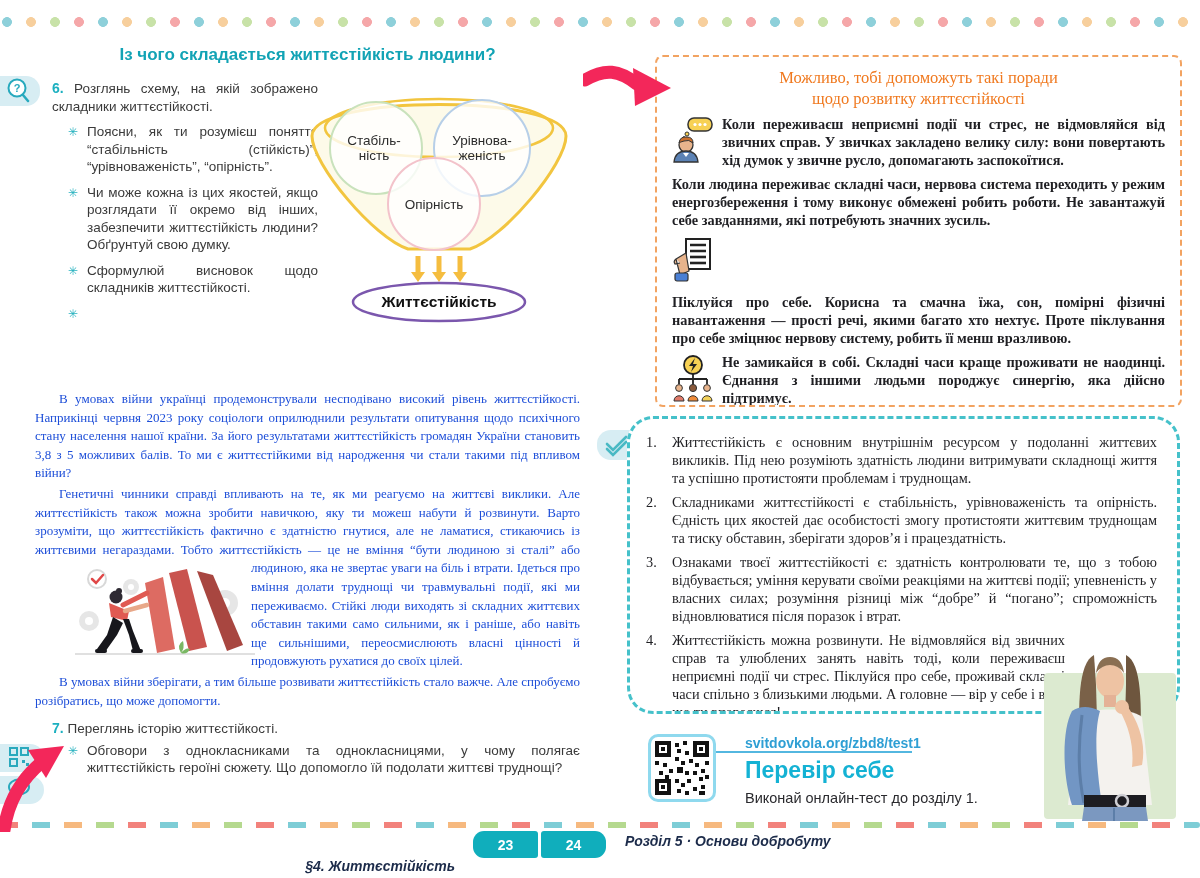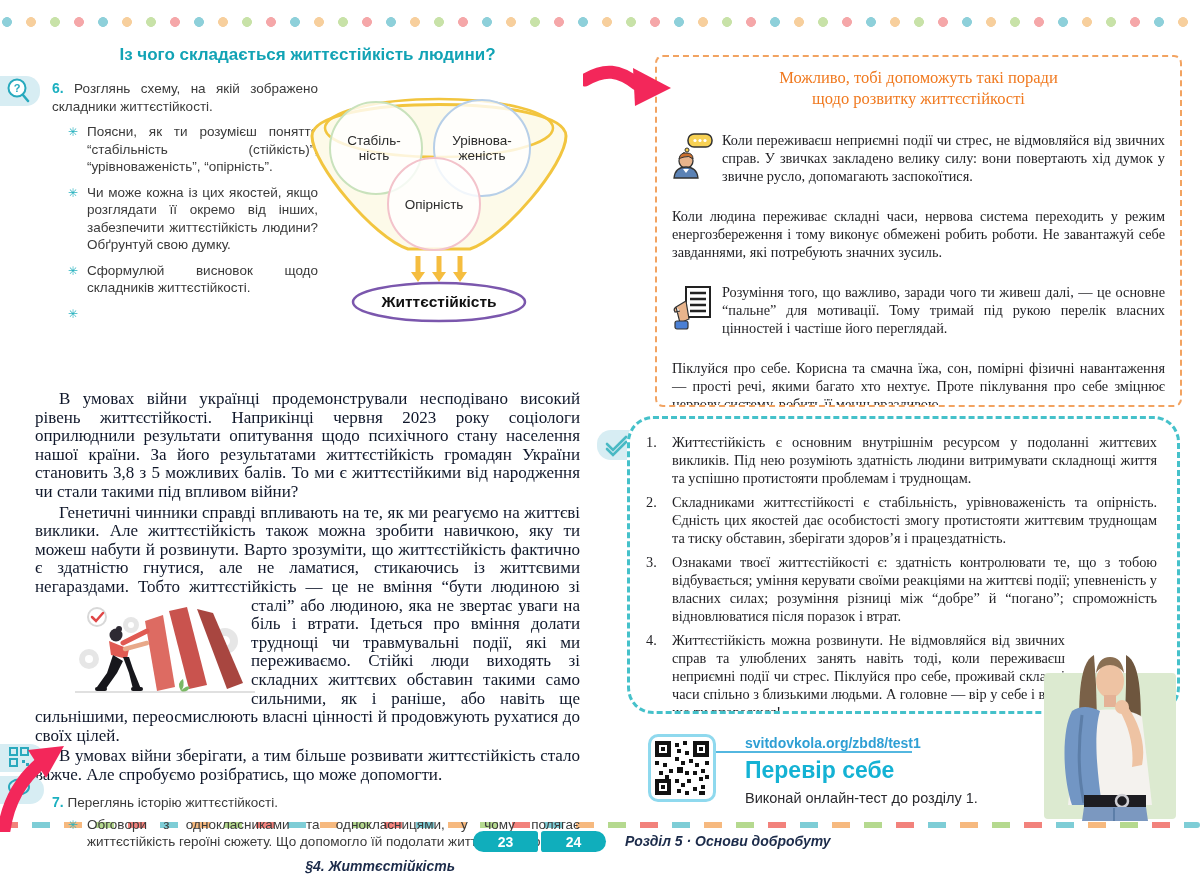--- a/index.html
+++ b/index.html
@@ -22,38 +22,38 @@
       #7ecdd6 32px 50px,transparent 50px 64px,
       #f6b97f 64px 82px,transparent 82px 96px,
       #b5d98f 96px 114px,transparent 114px 128px);}
 
   
   .h-teal{color:#12a3b5;font-weight:bold;font-size:17px;line-height:21px;text-align:center;}
   .h-orange{color:#f0791f;font-weight:normal;font-size:16.5px;line-height:21px;text-align:center;
             font-family:"Liberation Serif",serif;}
 
   
-  .serif{font-family:"Liberation Serif",serif;font-size:17px;line-height:18.6px;color:#0f172a;
+  .serif{font-family:"Liberation Serif",serif;font-size:13px;line-height:18.6px;color:#1d4ed8;
          text-align:justify;}
   .indent{text-indent:24px;}
 
   
   .task-text{font-size:13.5px;line-height:17.5px;color:#3a3a3a;text-align:justify;}
   .task-num{color:#1cb0c0;font-weight:bold;font-size:14px;}
   .bullet{position:relative;padding-left:19px;margin-top:8px;}
   .bullet .mark{position:absolute;left:0;top:1px;color:#2bb3c0;font-size:12px;}
 
   
   .tab{background:#d7edf3;border-radius:0 14px 14px 0;}
   .tab-left{background:#d7edf3;border-radius:14px 0 0 14px;}
 
   
   .tips-box{left:655px;top:55px;width:527px;height:352px;border:2.6px dashed #f2a361;
             border-radius:8px;box-sizing:border-box;padding:10px 15px 8px 15px;overflow:hidden;}
-  .tip-row{display:flex;margin-top:22px;}
+  .tip-row{display:flex;margin-top:6px;font-weight:bold;}
   .tip-icon{flex:0 0 50px;padding-top:2px;}
   .tip-text{flex:1;font-family:"Liberation Serif",serif;font-size:14.3px;line-height:18px;
             color:#1f1f23;text-align:justify;}
 
   
   .sum-box{left:627px;top:416px;width:553px;height:298px;border:3px dashed #45c1ca;
            border-radius:26px;box-sizing:border-box;padding:14px 20px 10px 16px;overflow:hidden;}
   .sum-item{position:relative;padding-left:26px;margin-bottom:6px;
             font-family:"Liberation Serif",serif;font-size:14.3px;line-height:18px;
             color:#1f1f23;text-align:justify;}
@@ -265,21 +265,20 @@
           <g stroke="#222" stroke-width="2.6">
             <line x1="18" y1="8" x2="34" y2="8"></line>
               <line x1="18" y1="14" x2="34" y2="14"></line>
             <line x1="18" y1="20" x2="34" y2="20"></line>
               <line x1="18" y1="26" x2="34" y2="26"></line>
           </g>
           <path d="M4,22 L14,16 L17,34 L8,38 Z M4,22 Q1,24 3,27 L8,26" fill="#e8b48c" stroke="#333" stroke-width="1.2"></path>
           <rect x="3" y="36" width="13" height="8" rx="2" fill="#4a7fd4" stroke="#333" stroke-width="1.2"></rect>
         </svg>
       </div>
-      <div class="tip-text">Розуміння того, що важливо, заради чого ти живеш далі, — це основне “пальне” для мотивації. Тому тримай під рукою перелік власних цінностей і частіше його переглядай.</div>
     </div>
 
     <div class="tip-row">
       <div class="tip-text">Піклуйся про себе. Корисна та смачна їжа, сон, помірні фізичні навантаження — прості речі, якими багато хто нехтує. Проте піклування про себе зміцнює нервову систему, робить її менш вразливою.</div>
     </div>
 
     <div class="tip-row">
       <div class="tip-icon">
         <svg width="42" height="48" viewBox="0 0 42 48">
           <circle cx="21" cy="10" r="9" fill="#f7d154" stroke="#222" stroke-width="1.8"></circle>
@@ -388,20 +387,20 @@
           <rect x="44" y="50" width="6" height="4"></rect>
       </g>
     </svg>
   </div>
   <div class="abs" style="left:716px;top:751px;width:196px;height:2px;background:#53b7e0;"></div>
   <a class="abs link-blue" style="left:745px;top:735px;" href="#">svitdovkola.org/zbd8/test1</a>
   <div class="abs check-title" style="left:745px;top:757px;">Перевір себе</div>
   <div class="abs check-caption" style="left:745px;top:790px;">Виконай онлайн-тест до розділу 1.</div>
 
   <div class="abs footer-italic" style="left:230px;top:858px;width:225px;text-align:right;">§4. Життєстійкість</div>
-  <div class="abs" style="left:473px;top:831px;width:133px;height:21px;display:flex;">
+  <div class="abs" style="left:473px;top:831px;width:133px;height:27px;display:flex;">
     <div class="pill" style="width:65px;border-radius:11px 3px 3px 11px;">23</div>
     <div style="width:3px;"></div>
     <div class="pill" style="width:65px;border-radius:3px 11px 11px 3px;">24</div>
   </div>
   <div class="abs footer-italic" style="left:625px;top:833px;width:300px;">Розділ 5 · Основи добробуту</div>
 
 </div>
 
 </body></html>

